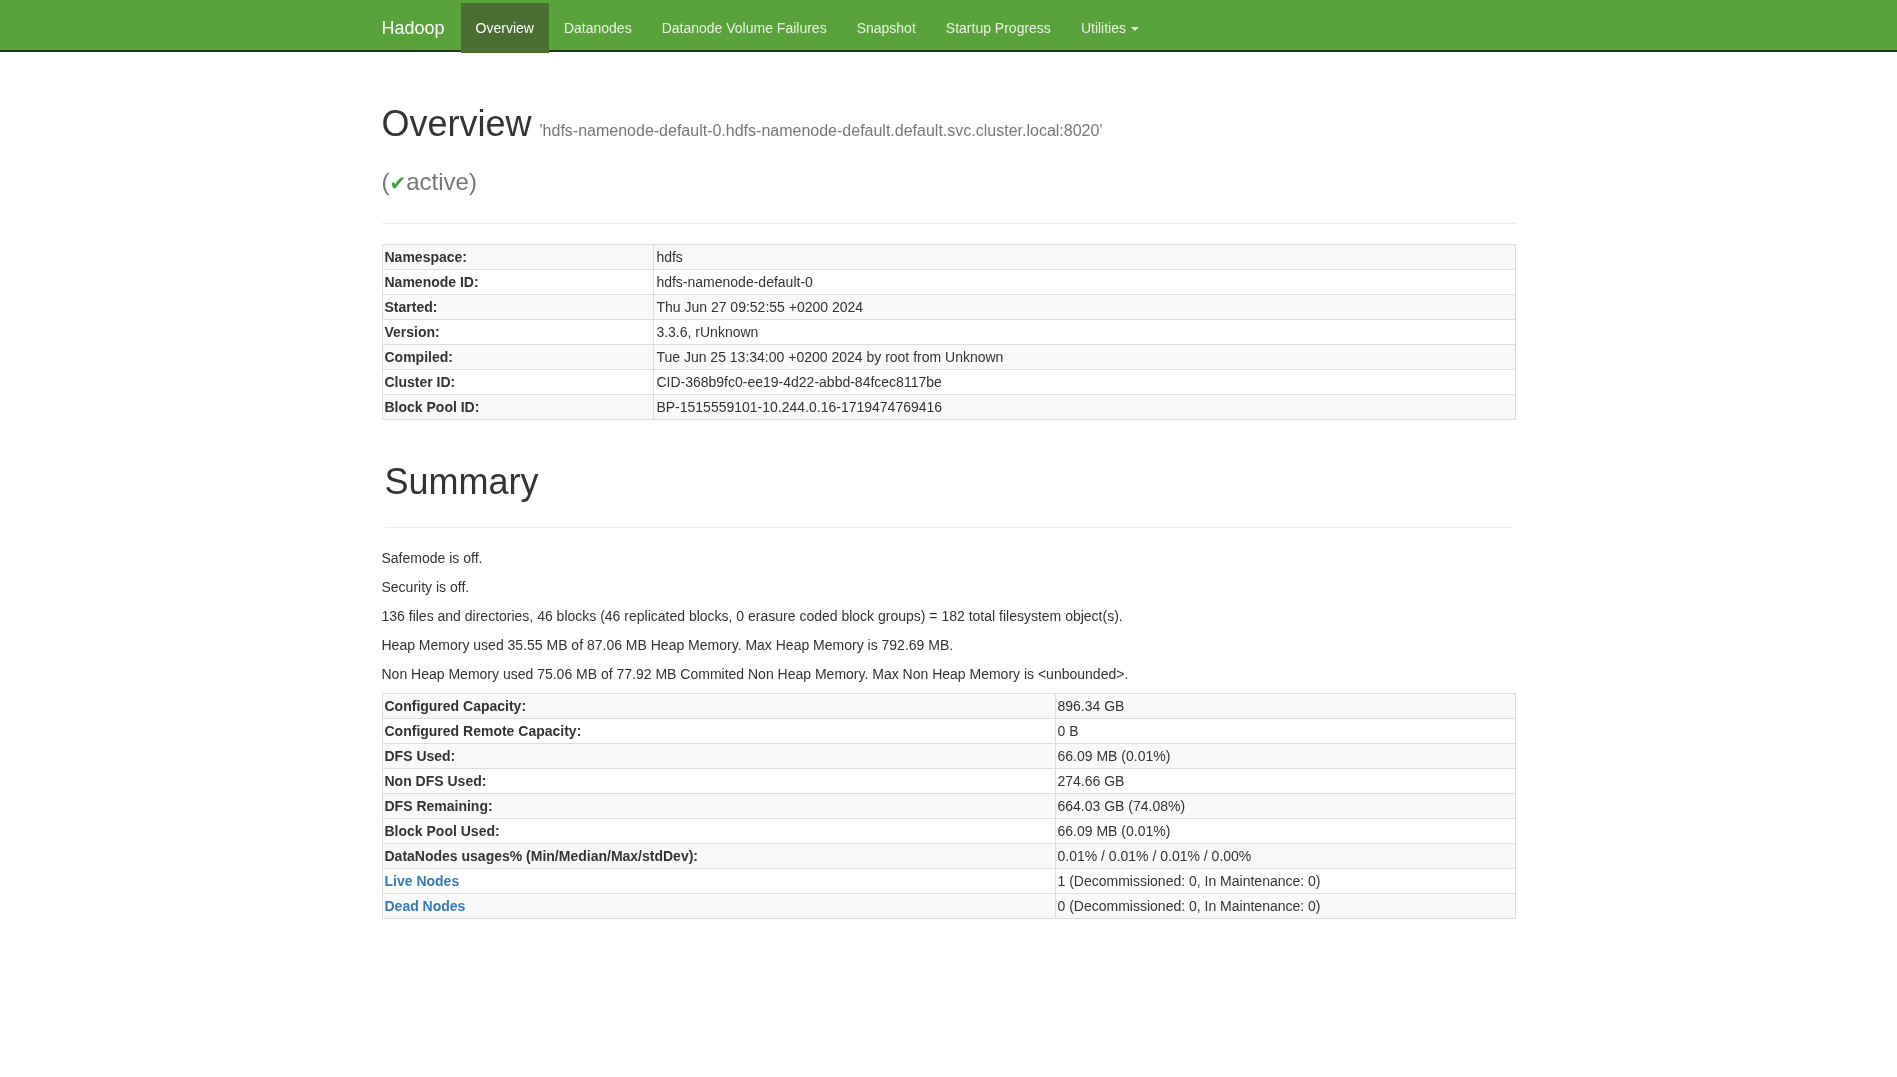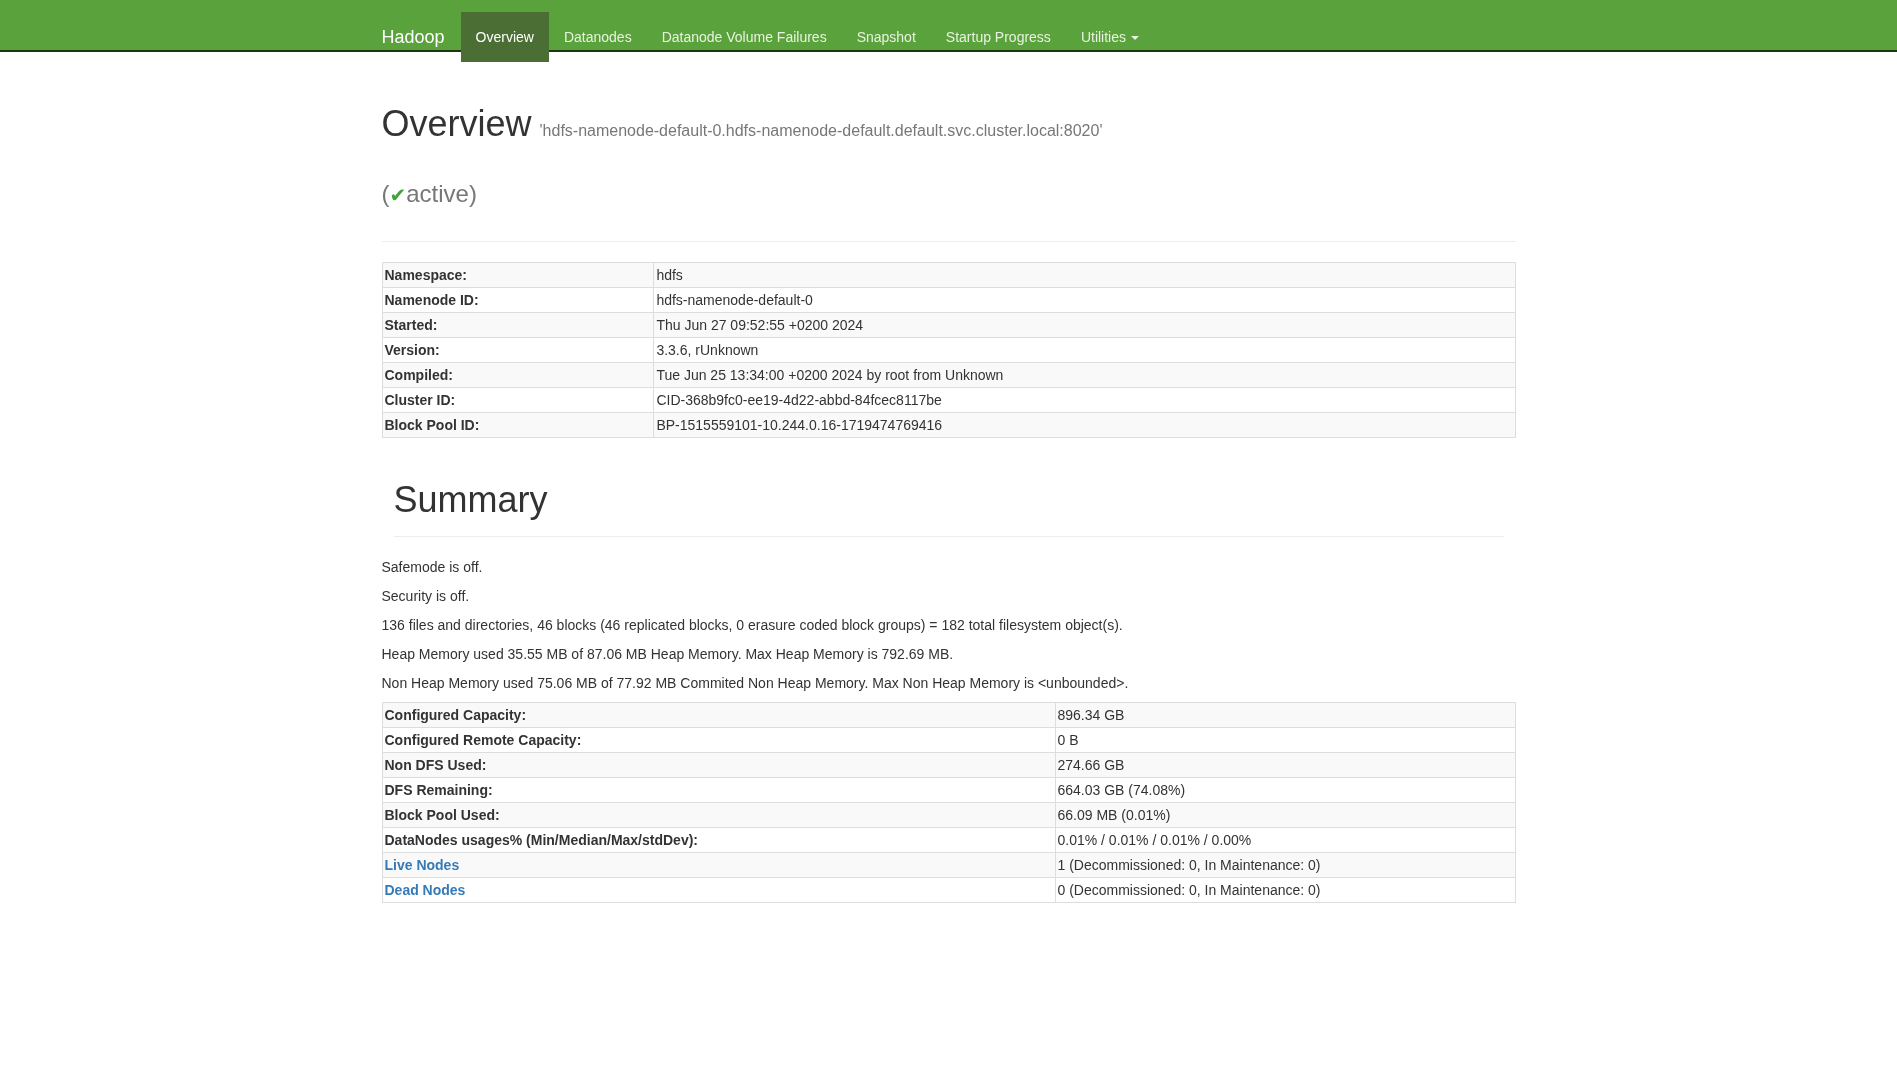--- a/index.html
+++ b/index.html
@@ -15,21 +15,21 @@
   }
   
   .navbar {
     height: 52px;
     background: #5aa23c;
     border-bottom: 2px solid #20350f;
   }
   .nav-container {
     width: 1164px;
     margin: 0 auto;
-    padding: 12px 15px;
+    padding: 3px 15px;
     display: flex;
     align-items: stretch;
     height: 50px;
   }
   .brand {
     color: #ffffff;
     font-size: 18px;
     line-height: 50px;
     padding-right: 16px;
     text-decoration: none;
@@ -60,40 +60,40 @@
   
   .container { width: 1164px; margin: 0 auto; padding: 0 15px; }
   .page-header {
     border-bottom: 1px solid #eeeeee;
   }
   .page-header.overview-header {
     margin: 52px 0 20px;
     padding-bottom: 26px;
   }
   .page-header.summary-header {
-    margin: 42px 12px 20px;
-    padding-bottom: 17px;
+    margin: 42px 3px 20px;
+    padding-bottom: 26px;
   }
   h1 {
     font-size: 36px;
     font-weight: normal;
     color: #333;
     line-height: 1.1;
   }
   h1 .host {
     font-size: 16px;
     color: #777;
     margin-left: 8px;
   }
   .status-line {
     display: block;
     font-size: 24px;
     color: #777;
-    margin-top: 30px;
-    line-height: 40px;
+    margin-top: 24px;
+    line-height: 28px;
   }
   .check { color: #44a340; font-size: 20px; }
   
   table.table {
     width: 100%;
     border-collapse: collapse;
     margin-bottom: 20px;
     border: 1px solid #ddd;
   }
   table.table th, table.table td {
@@ -197,20 +197,24 @@
     <tbody>
         <tr>
           <th>Configured Capacity:</th>
           <td>896.34 GB</td>
         </tr>
         <tr>
           <th>Configured Remote Capacity:</th>
           <td>0 B</td>
         </tr>
         <tr>
+          <th>DFS Used:</th>
+          <td>66.09 MB (0.01%)</td>
+        </tr>
+        <tr>
           <th>Non DFS Used:</th>
           <td>274.66 GB</td>
         </tr>
         <tr>
           <th>DFS Remaining:</th>
           <td>664.03 GB (74.08%)</td>
         </tr>
         <tr>
           <th>Block Pool Used:</th>
           <td>66.09 MB (0.01%)</td>

